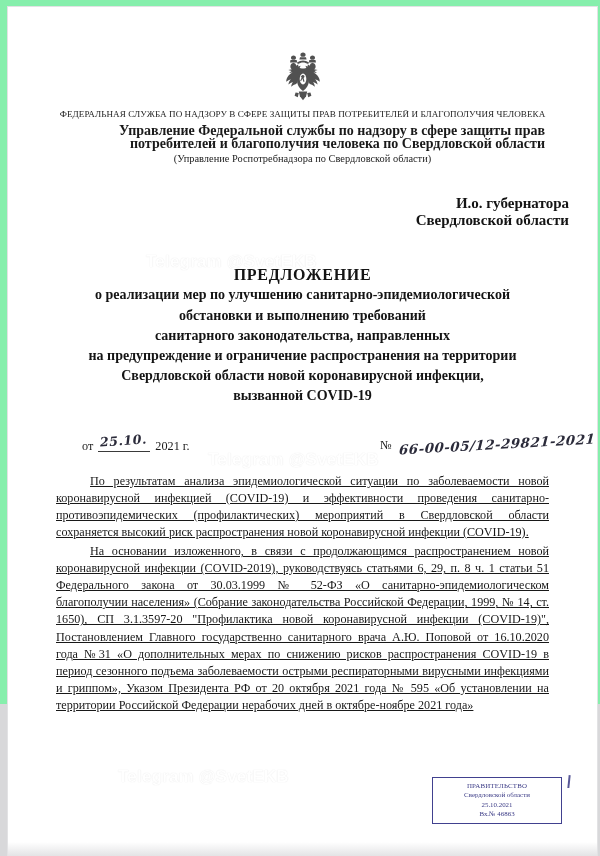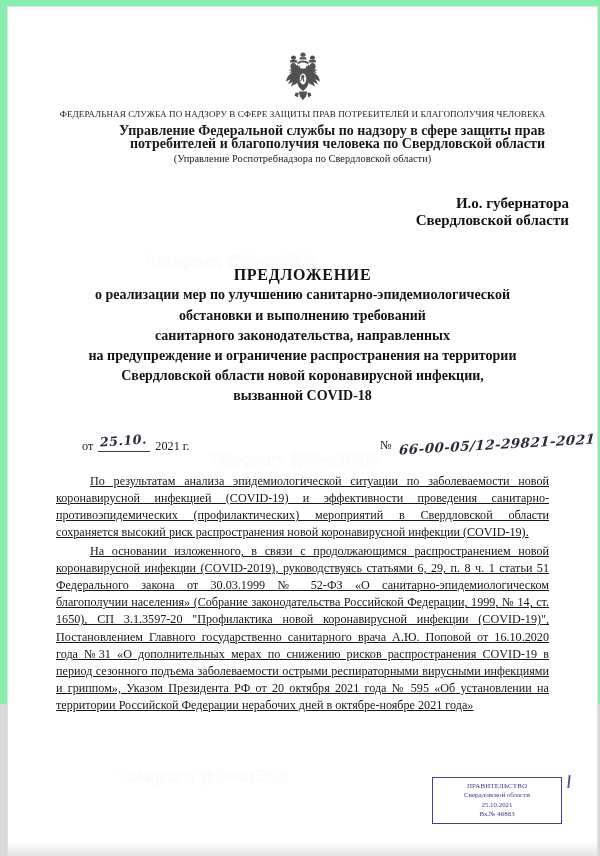--- a/index.html
+++ b/index.html
@@ -283,21 +283,21 @@
         <div>Свердловской области</div>
       </div>
 
       <div class="title-block">
         <div class="doc-title">ПРЕДЛОЖЕНИЕ</div>
         <div class="subtitle">о реализации мер по улучшению санитарно-эпидемиологической</div>
         <div class="subtitle">обстановки и выполнению требований</div>
         <div class="subtitle">санитарного законодательства, направленных</div>
         <div class="subtitle">на предупреждение и ограничение распространения на территории</div>
         <div class="subtitle">Свердловской области новой коронавирусной инфекции,</div>
-        <div class="subtitle">вызванной COVID-18</div>
+        <div class="subtitle">вызванной COVID-19</div>
       </div>
 
       <div class="daterow">
         <div class="date-left">
           <span>от</span>
           <span class="date-underline">
             <span class="hw date-hw">25.10.</span>
           </span>
           <span>2021 г.</span>
         </div>

